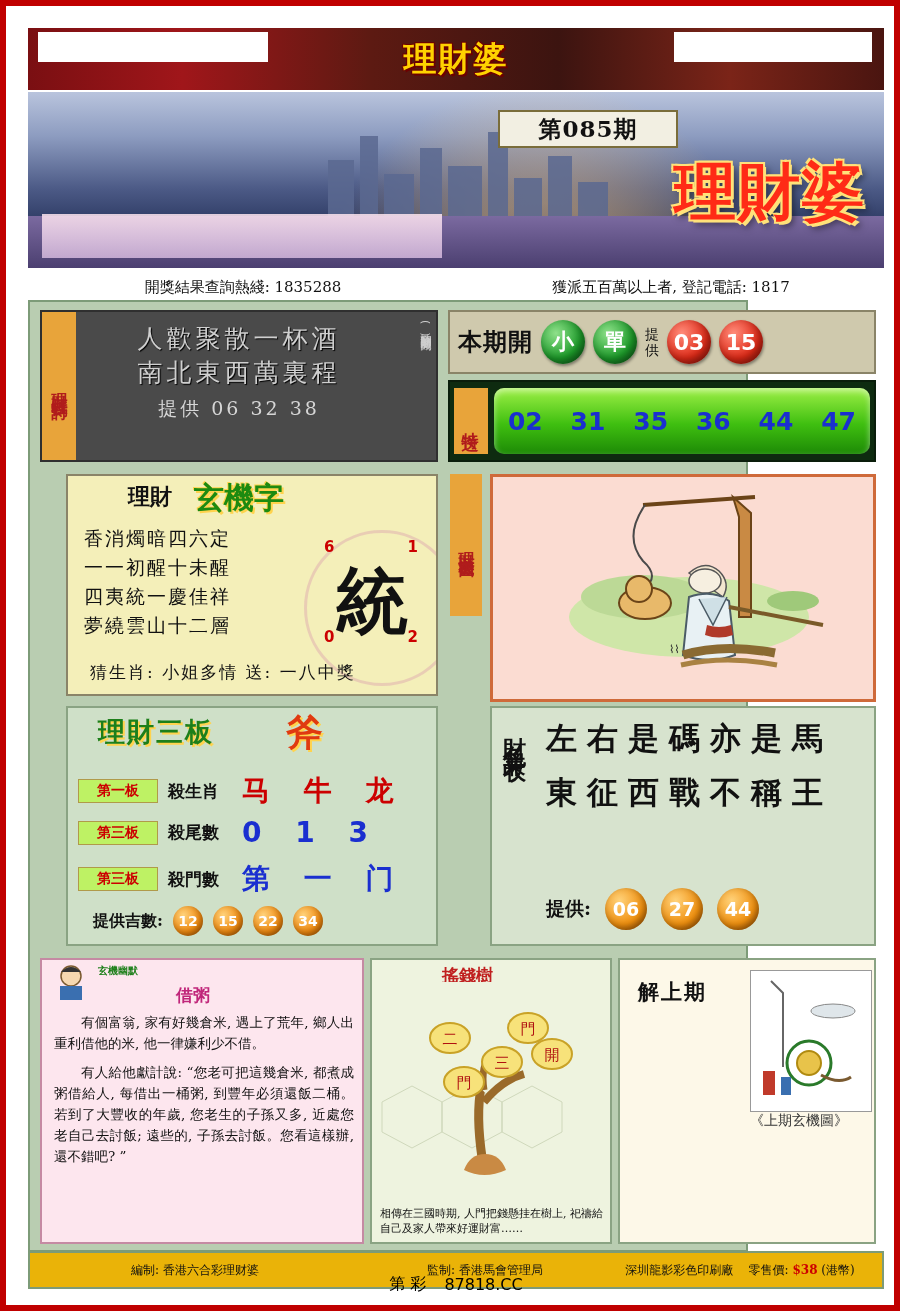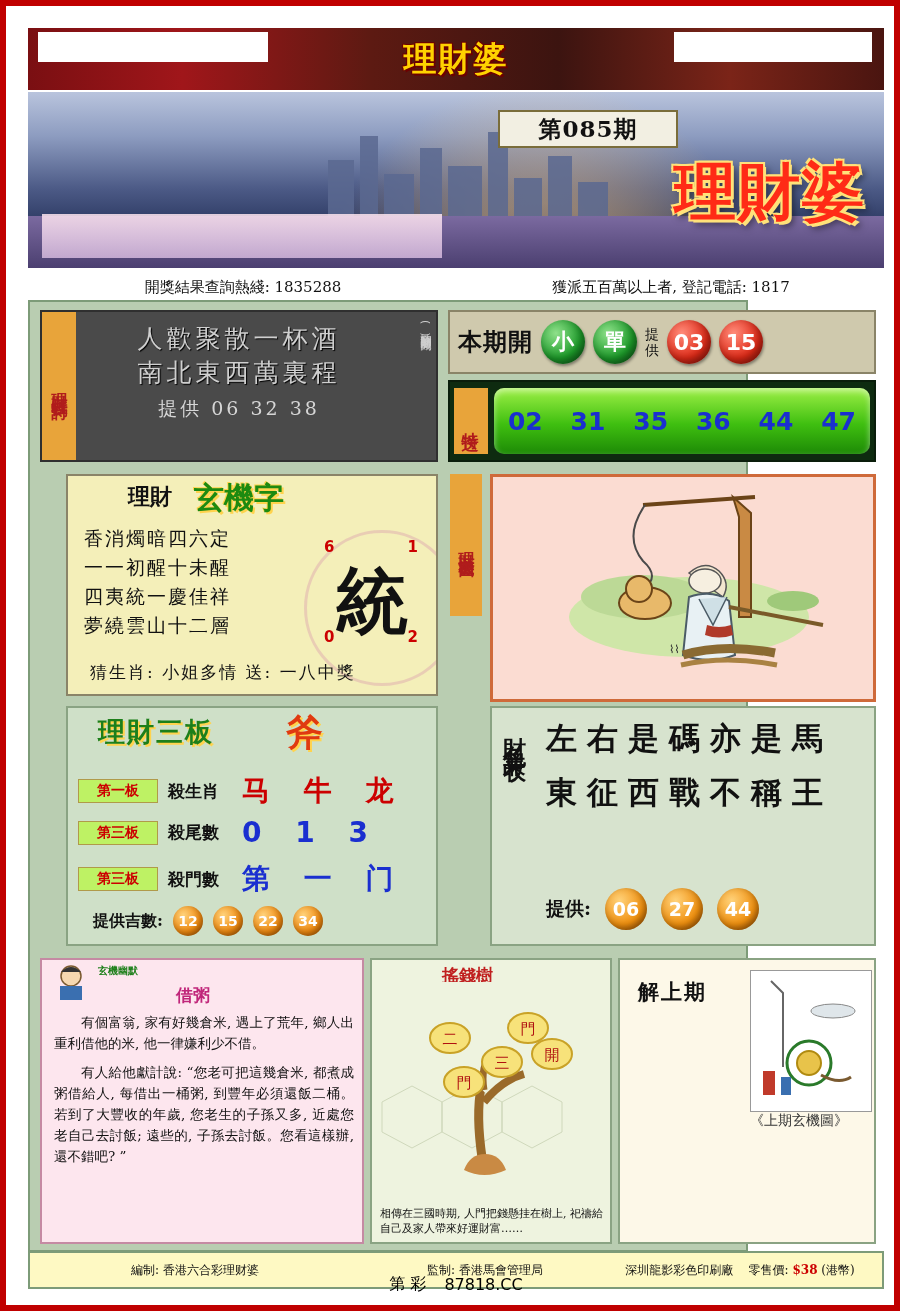--- a/index.html
+++ b/index.html
@@ -128,21 +128,21 @@
      font-family:"DejaVu Serif","Liberation Serif",serif;text-align:justify;}
   .tree{position:absolute;left:340px;top:656px;width:242px;height:286px;background:#eef3df;border:2px solid #8aa383;box-sizing:border-box;overflow:hidden;}
   .tree .tt{position:absolute;left:70px;top:4px;font-size:17px;font-weight:bold;color:#c02020;font-family:"DejaVu Serif","Liberation Serif",serif;}
   .tree .tfoot{position:absolute;left:8px;bottom:6px;width:226px;font-size:11px;line-height:15px;color:#111;
      font-family:"DejaVu Serif","Liberation Serif",serif;}
   .prev{position:absolute;left:588px;top:656px;width:258px;height:286px;background:#fdf8e8;border:2px solid #8aa383;box-sizing:border-box;}
   .prev .pt{position:absolute;left:18px;top:18px;font-size:21px;font-weight:bold;color:#111;font-family:"DejaVu Serif","Liberation Serif",serif;letter-spacing:2px;}
   .prev .thumb{position:absolute;left:130px;top:10px;width:120px;height:140px;background:#fff;border:1px solid #999;overflow:hidden;}
   .prev .thumbcap{position:absolute;left:130px;top:152px;width:120px;text-align:left;font-size:14px;color:#333;}
   
-  .footer{position:absolute;left:22px;bottom:16px;width:856px;height:38px;background:#fef9c3;border:2px solid #7d9b78;box-sizing:border-box;
+  .footer{position:absolute;left:22px;bottom:16px;width:856px;height:38px;background:#eab308;border:2px solid #7d9b78;box-sizing:border-box;
      display:flex;align-items:center;}
   .footer .f1{width:330px;text-align:center;font-size:12px;color:#111;font-family:"DejaVu Serif","Liberation Serif",serif;}
   .footer .f2{width:250px;text-align:center;font-size:12px;color:#111;font-family:"DejaVu Serif","Liberation Serif",serif;}
   .footer .f3{width:260px;text-align:center;font-size:12px;color:#111;font-family:"DejaVu Serif","Liberation Serif",serif;}
   .footer .f3 b{color:#c00;}
   .wmrow{position:absolute;left:0;bottom:10px;width:900px;display:flex;align-items:center;justify-content:center;gap:18px;}
 </style>
 </head>
 <body>
 

